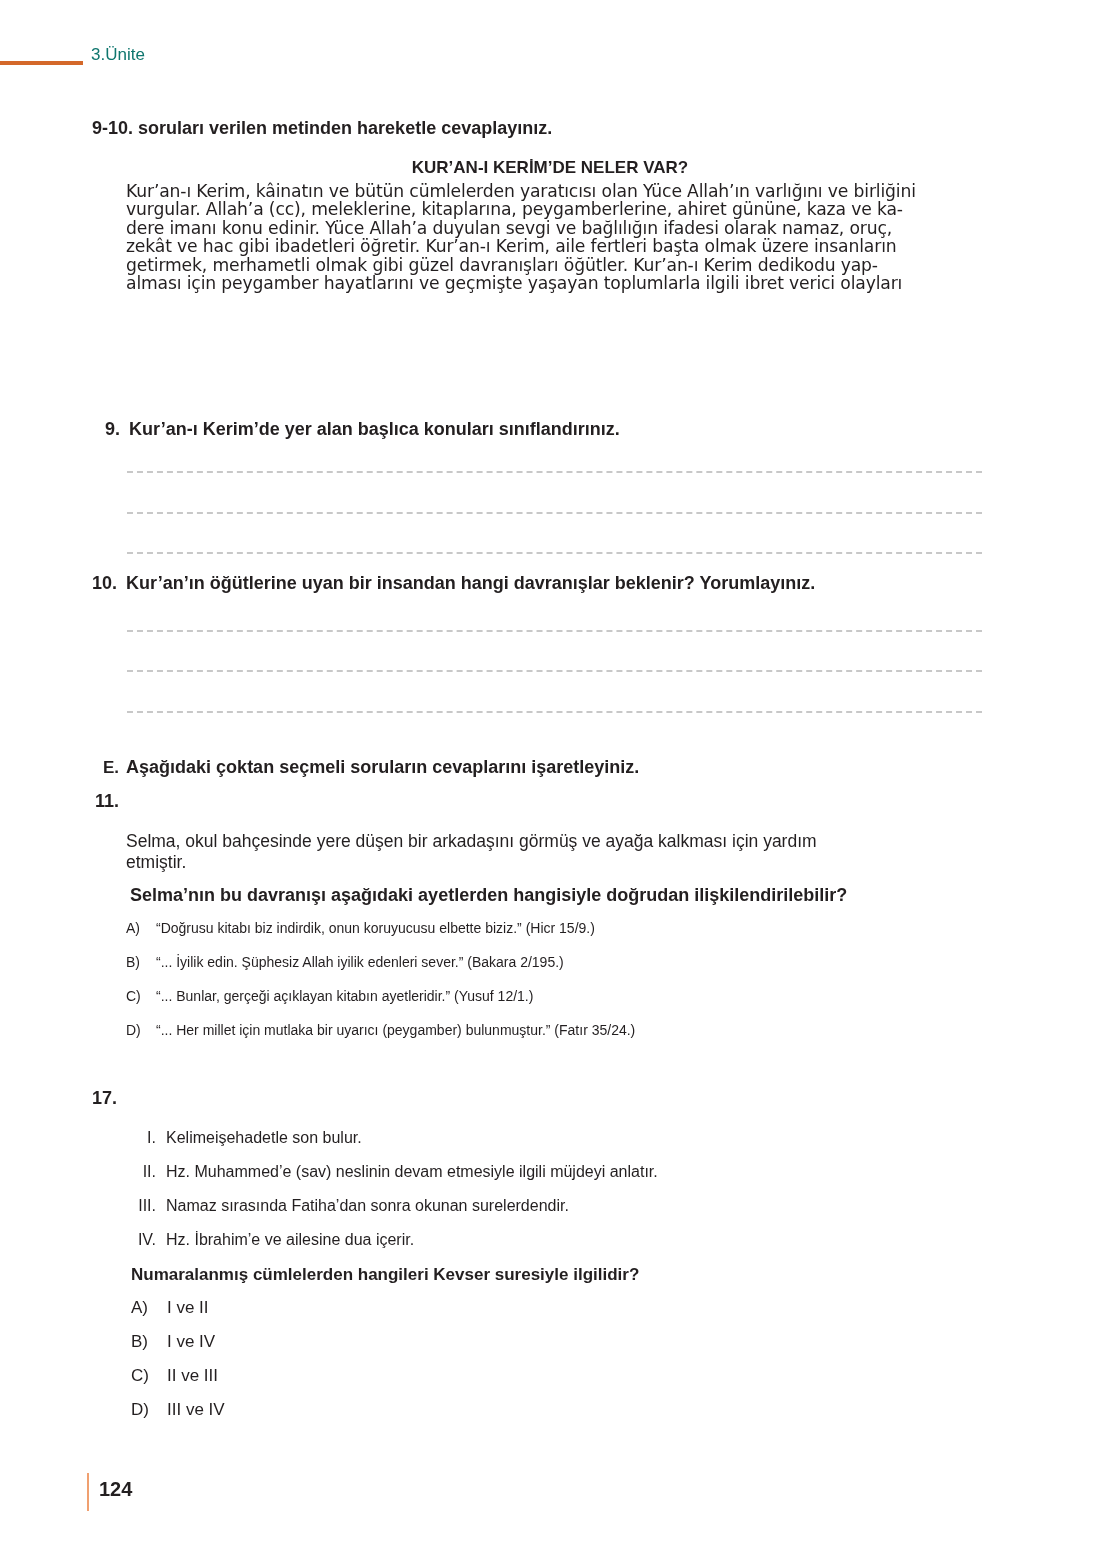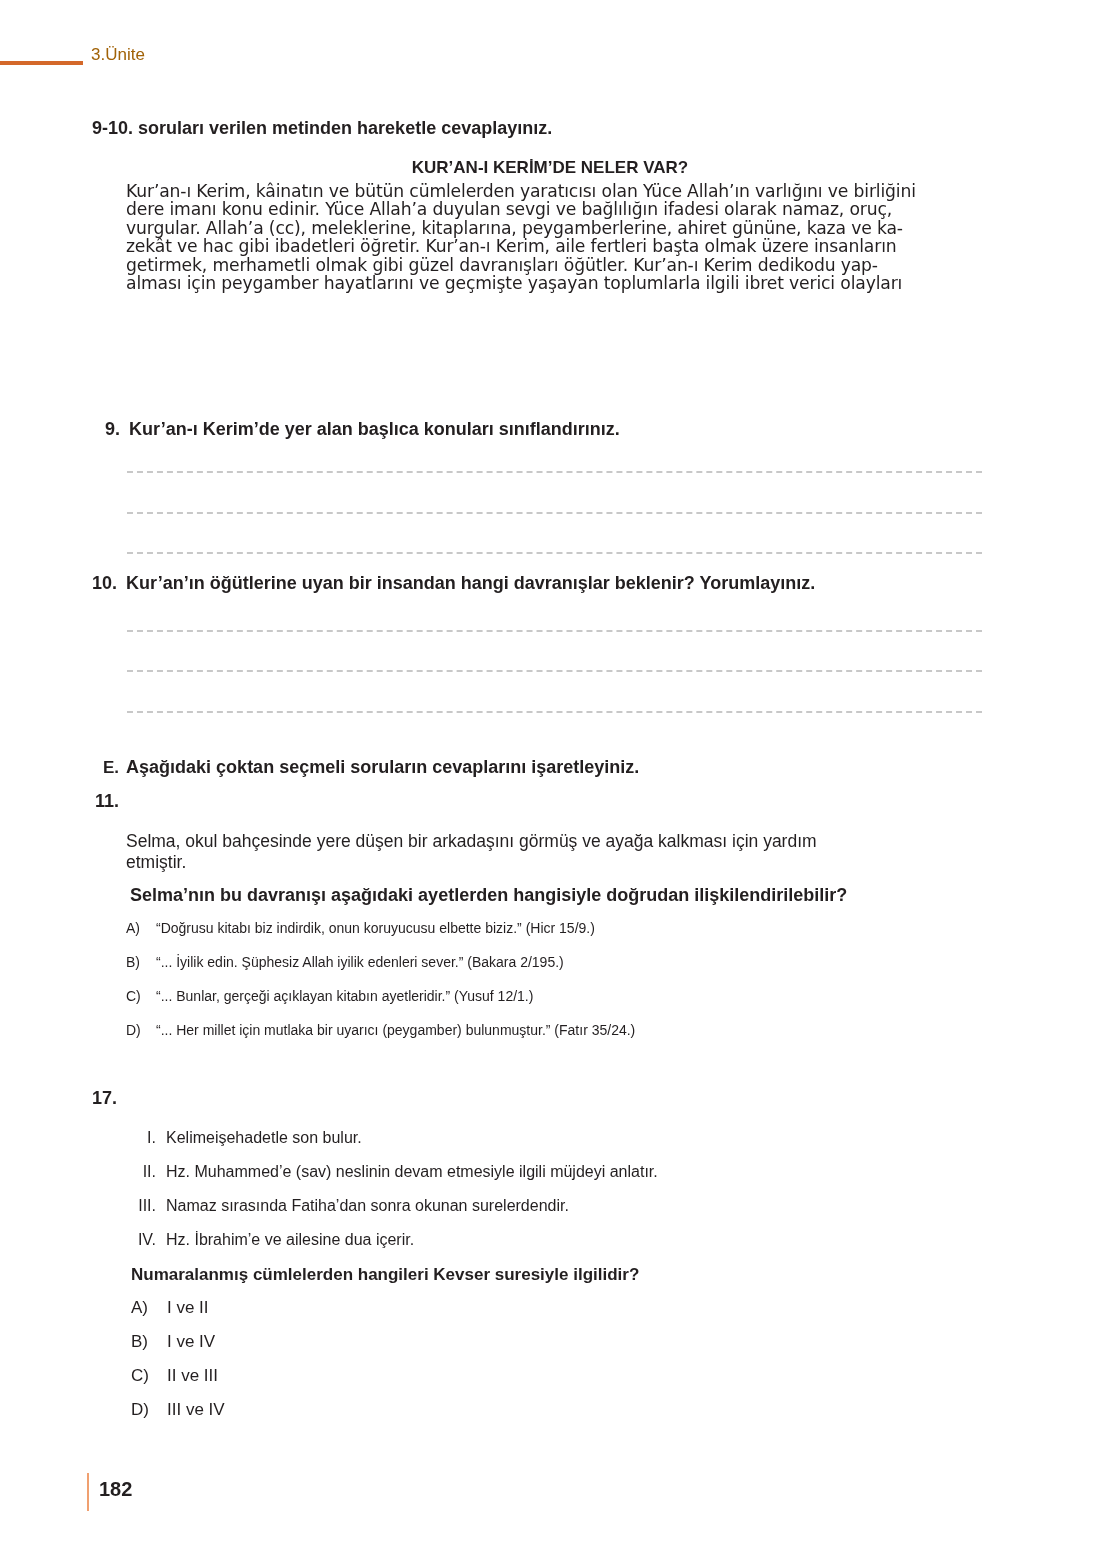--- a/index.html
+++ b/index.html
@@ -2,21 +2,21 @@
 <html><head>
 <meta charset="utf-8">
 <style>
   html, body { margin: 0; padding: 0; background: #ffffff; }
   body {
     width: 1106px; height: 1560px; position: relative; overflow: hidden;
     font-family: "DejaVu Sans", sans-serif; color: #231f20;
   }
   .abs { position: absolute; }
   .unit-bar { left: 0; top: 61px; width: 83px; height: 4px; background: #d4682a; }
-  .unit-label { left: 91px; top: 45px; font-size: 17px; color: #a16207; font-family: "Liberation Sans", sans-serif; }
+  .unit-label { left: 91px; top: 45px; font-size: 17px; color: #0f766e; font-family: "Liberation Sans", sans-serif; }
   .instr { left: 92px; top: 118px; font-size: 18px; font-weight: bold; font-family: "Liberation Sans", sans-serif; }
   .title { left: 0; width: 1020px; top: 158px; text-align: center; font-size: 17px; font-weight: bold; font-family: "Liberation Sans", sans-serif; padding-left: 80px; box-sizing: border-box; }
   .passage { left: 126px; top: 182px; width: 862px; font-size: 17.2px; line-height: 18.4px; font-family: "DejaVu Sans", sans-serif; letter-spacing: -0.15px; }
   .passage div { white-space: nowrap; }
   .q-head { font-size: 18px; font-weight: bold; font-family: "Liberation Sans", sans-serif; white-space: nowrap; }
   .dash-line { left: 127px; width: 855px; height: 0; border-top: 2px dashed #c8c8c8; }
   .body-text { font-size: 17.5px; font-family: "Liberation Sans", sans-serif; line-height: 21px; }
   .opt { font-size: 14px; font-family: "Liberation Sans", sans-serif; white-space: nowrap; }
   .opt .letter { display: inline-block; width: 30px; }
   .stmt { font-size: 16px; font-family: "Liberation Sans", sans-serif; white-space: nowrap; }
@@ -30,22 +30,22 @@
 <body>
 
 <div class="abs unit-bar"></div>
 <div class="abs unit-label">3.Ünite</div>
 
 <div class="abs instr">9-10. soruları verilen metinden hareketle cevaplayınız.</div>
 <div class="abs title">KUR’AN-I KERİM’DE NELER VAR?</div>
 
 <div class="abs passage">
   <div>Kur’an-ı Kerim, kâinatın ve bütün cümlelerden yaratıcısı olan Yüce Allah’ın varlığını ve birliğini</div>
+  <div>vurgular. Allah’a (cc), meleklerine, kitaplarına, peygamberlerine, ahiret gününe, kaza ve ka-</div>
   <div>dere imanı konu edinir. Yüce Allah’a duyulan sevgi ve bağlılığın ifadesi olarak namaz, oruç,</div>
-  <div>vurgular. Allah’a (cc), meleklerine, kitaplarına, peygamberlerine, ahiret gününe, kaza ve ka-</div>
   <div>zekât ve hac gibi ibadetleri öğretir. Kur’an-ı Kerim, aile fertleri başta olmak üzere insanların</div>
   <div>getirmek, merhametli olmak gibi güzel davranışları öğütler. Kur’an-ı Kerim dedikodu yap-</div>
   <div>alması için peygamber hayatlarını ve geçmişte yaşayan toplumlarla ilgili ibret verici olayları</div>
 </div>
 
 <div class="abs q-head" style="left:105px; top:419px;">
   <span>9.</span>
   <span style="margin-left:4px;">Kur’an-ı Kerim’de yer alan başlıca konuları sınıflandırınız.</span>
 </div>
 <div class="abs dash-line" style="top:471px;"></div>
@@ -109,13 +109,13 @@
   <span class="letter">B)</span><span>I ve IV</span>
 </div>
 <div class="abs opt12" style="left:131px; top:1366px;">
   <span class="letter">C)</span><span>II ve III</span>
 </div>
 <div class="abs opt12" style="left:131px; top:1400px;">
   <span class="letter">D)</span><span>III ve IV</span>
 </div>
 
 <div class="abs page-bar"></div>
-<div class="abs page-num">182</div>
+<div class="abs page-num">124</div>
 
 </body></html>

